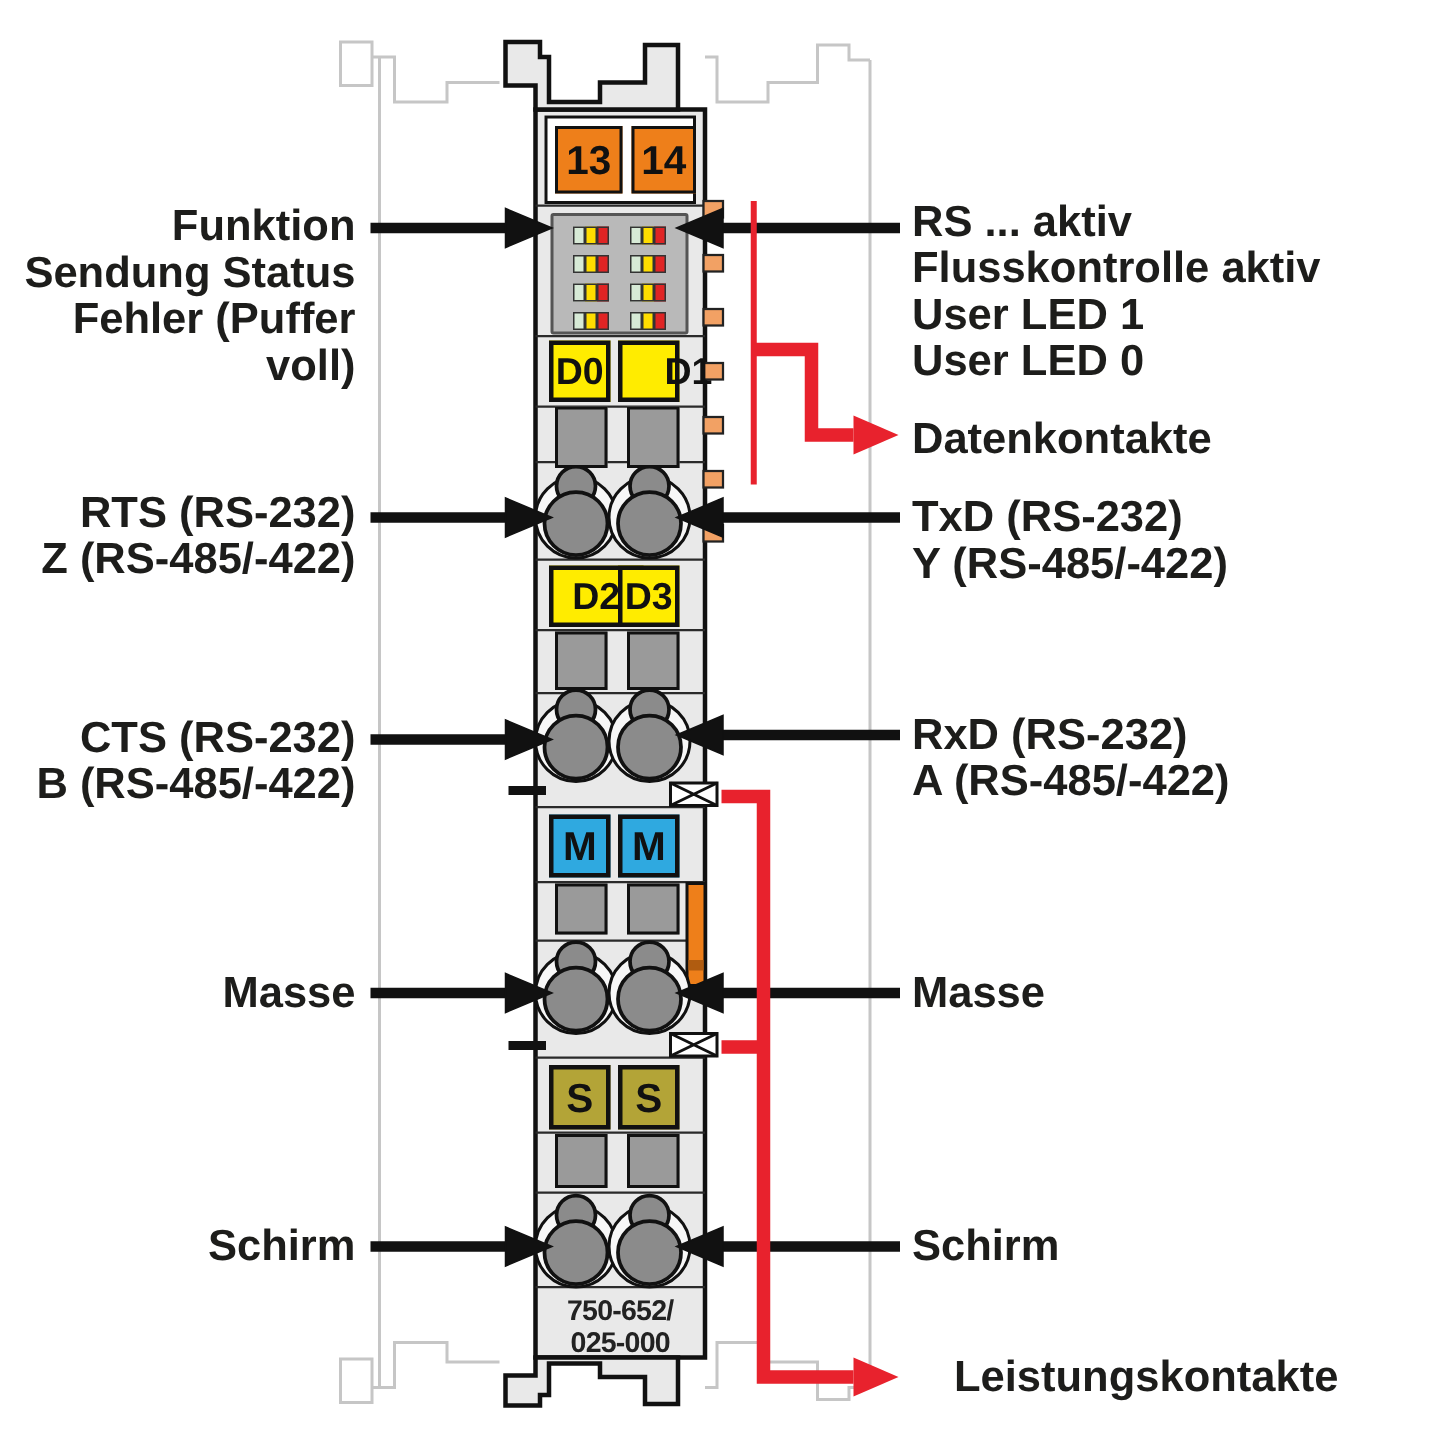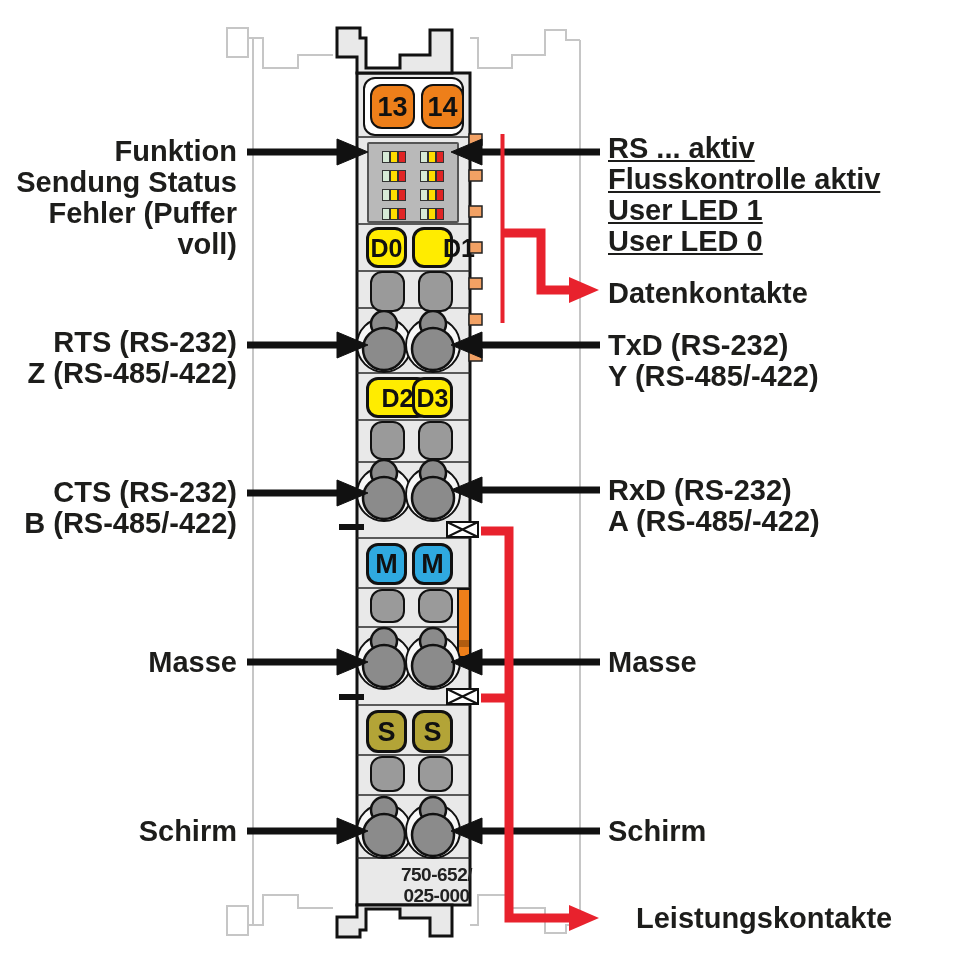--- a/index.html
+++ b/index.html
@@ -8,21 +8,21 @@
     font-family:"Liberation Sans", sans-serif; font-weight:bold; overflow:hidden;
   }
   svg.layer { position:absolute; left:0; top:0; width:964px; height:964px; }
   .under { z-index:1; } .over { z-index:3; }
 
   .lbl { position:absolute; z-index:4; font-size:29px; line-height:31px;
          color:var(--ink); white-space:nowrap; }
   .lbl.ra { text-align:right; }
 
   .box { position:absolute; z-index:2; box-sizing:border-box; text-align:center;
-         color:#111;border-radius:12px; }
+         color:#111; }
   .recess { background:#fff; border:2px solid #111; }
   .osq { background:var(--orange); border:2px solid #111; font-size:27px; }
   .ysq { background:var(--yellow); border:3px solid #111; font-size:25px; }
   .bsq { background:var(--blue);   border:3px solid #111; font-size:27px; }
   .ssq { background:var(--olive);  border:3px solid #111; font-size:27px; }
   .gsq { background:#9a9a9a; border:2px solid #111; }
 
   .ledblock { position:absolute; z-index:2; box-sizing:border-box;
               background:#b9b9b9; border:2px solid #555; border-radius:2px; }
   .led { position:absolute; display:flex; }
@@ -198,21 +198,21 @@
 
   <div class="box gsq" style="left:370px; top:589px; width:35px; height:34px;"></div>
   <div class="box gsq" style="left:418px; top:589px; width:35px; height:34px;"></div>
 
   <div class="box ssq" style="left:366px; top:710px; width:41px; height:43px; line-height:38px;">S</div>
   <div class="box ssq" style="left:412px; top:710px; width:41px; height:43px; line-height:38px;">S</div>
 
   <div class="box gsq" style="left:370px; top:756px; width:35px; height:36px;"></div>
   <div class="box gsq" style="left:418px; top:756px; width:35px; height:36px;"></div>
 
-  <div class="pn" style="left:357px; top:864px;margin-left:23px;">
+  <div class="pn" style="left:357px; top:864px;">
     <div>750-652/</div>
     <div>025-000</div>
   </div>
 
   <svg class="layer over" viewBox="0 0 964 964">
 
     <g class="arrow">
       <line x1="247" y1="152" x2="340" y2="152" stroke-width="7"></line>
         <polygon points="368,152 337,139 337,165"></polygon>
       </g>
@@ -279,21 +279,21 @@
   </div>
 
   <div class="lbl ra" style="right:727px; top:477px;">
     <div>CTS (RS-232)</div>
     <div>B (RS-485/-422)</div>
   </div>
 
   <div class="lbl ra" style="right:727px; top:647px;">Masse</div>
   <div class="lbl ra" style="right:727px; top:816px;">Schirm</div>
 
-  <div class="lbl" style="left:608px; top:133px;text-decoration:underline;">
+  <div class="lbl" style="left:608px; top:133px;">
     <div>RS ... aktiv</div>
     <div>Flusskontrolle aktiv</div>
     <div>User LED 1</div>
     <div>User LED 0</div>
   </div>
 
   <div class="lbl" style="left:608px; top:278px;">Datenkontakte</div>
 
   <div class="lbl" style="left:608px; top:330px;">
     <div>TxD (RS-232)</div>

